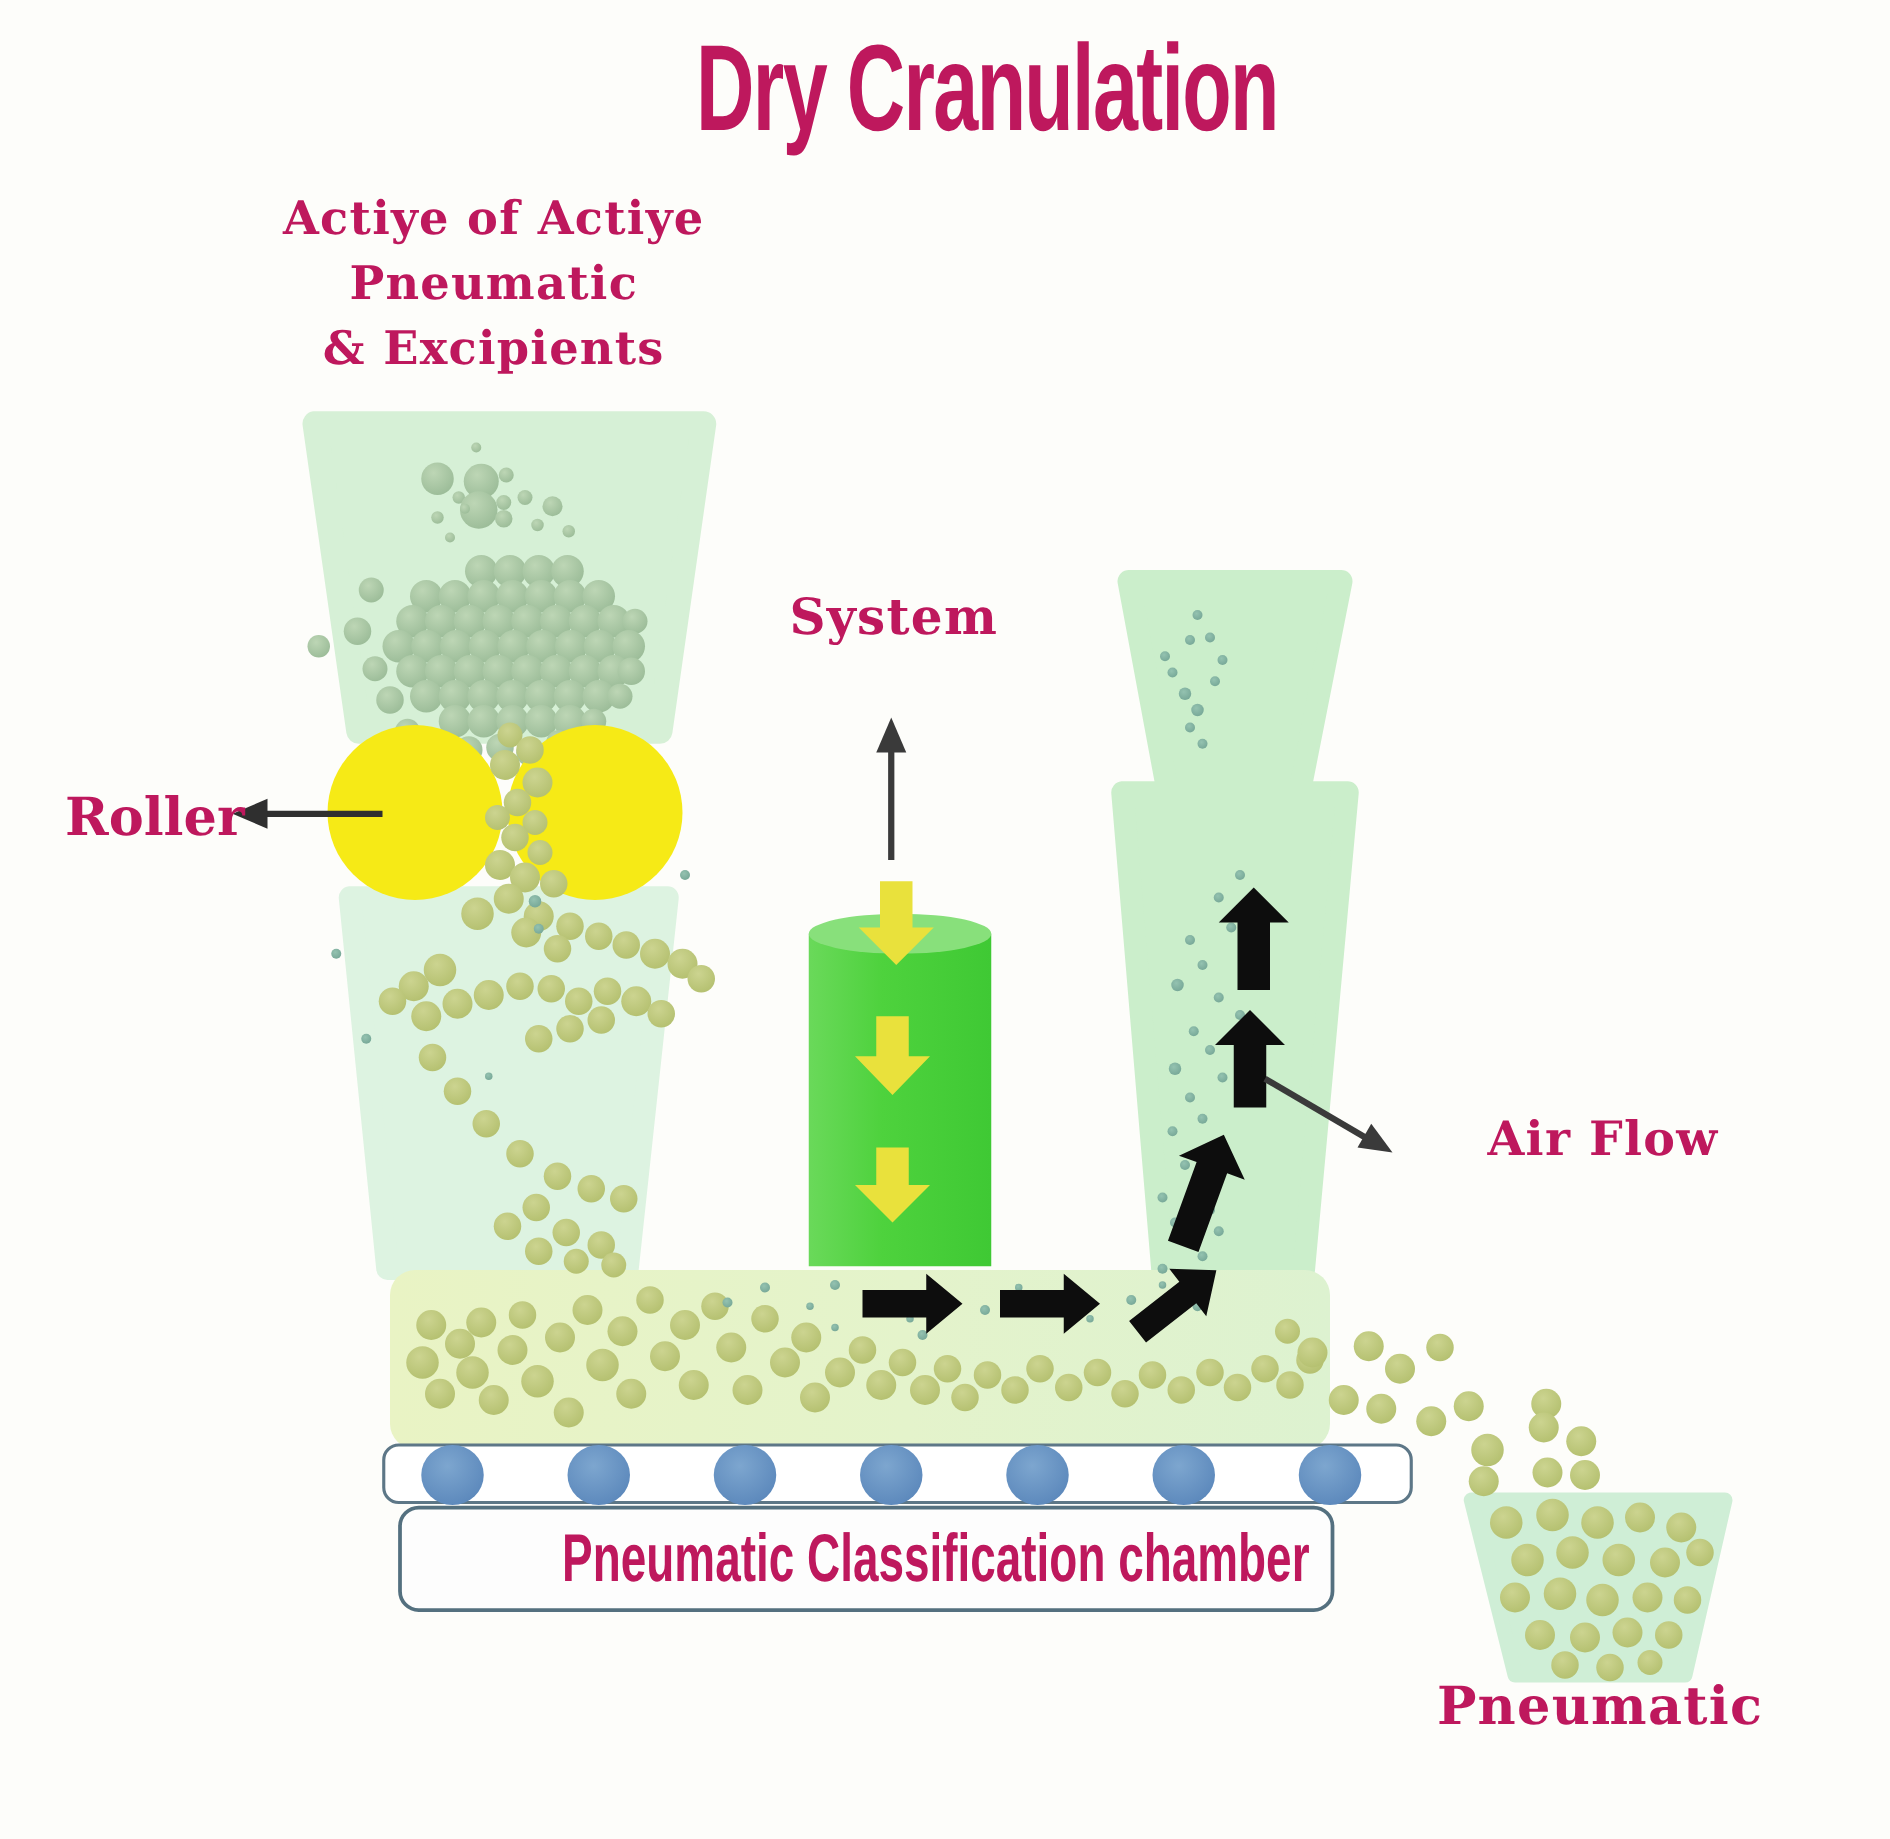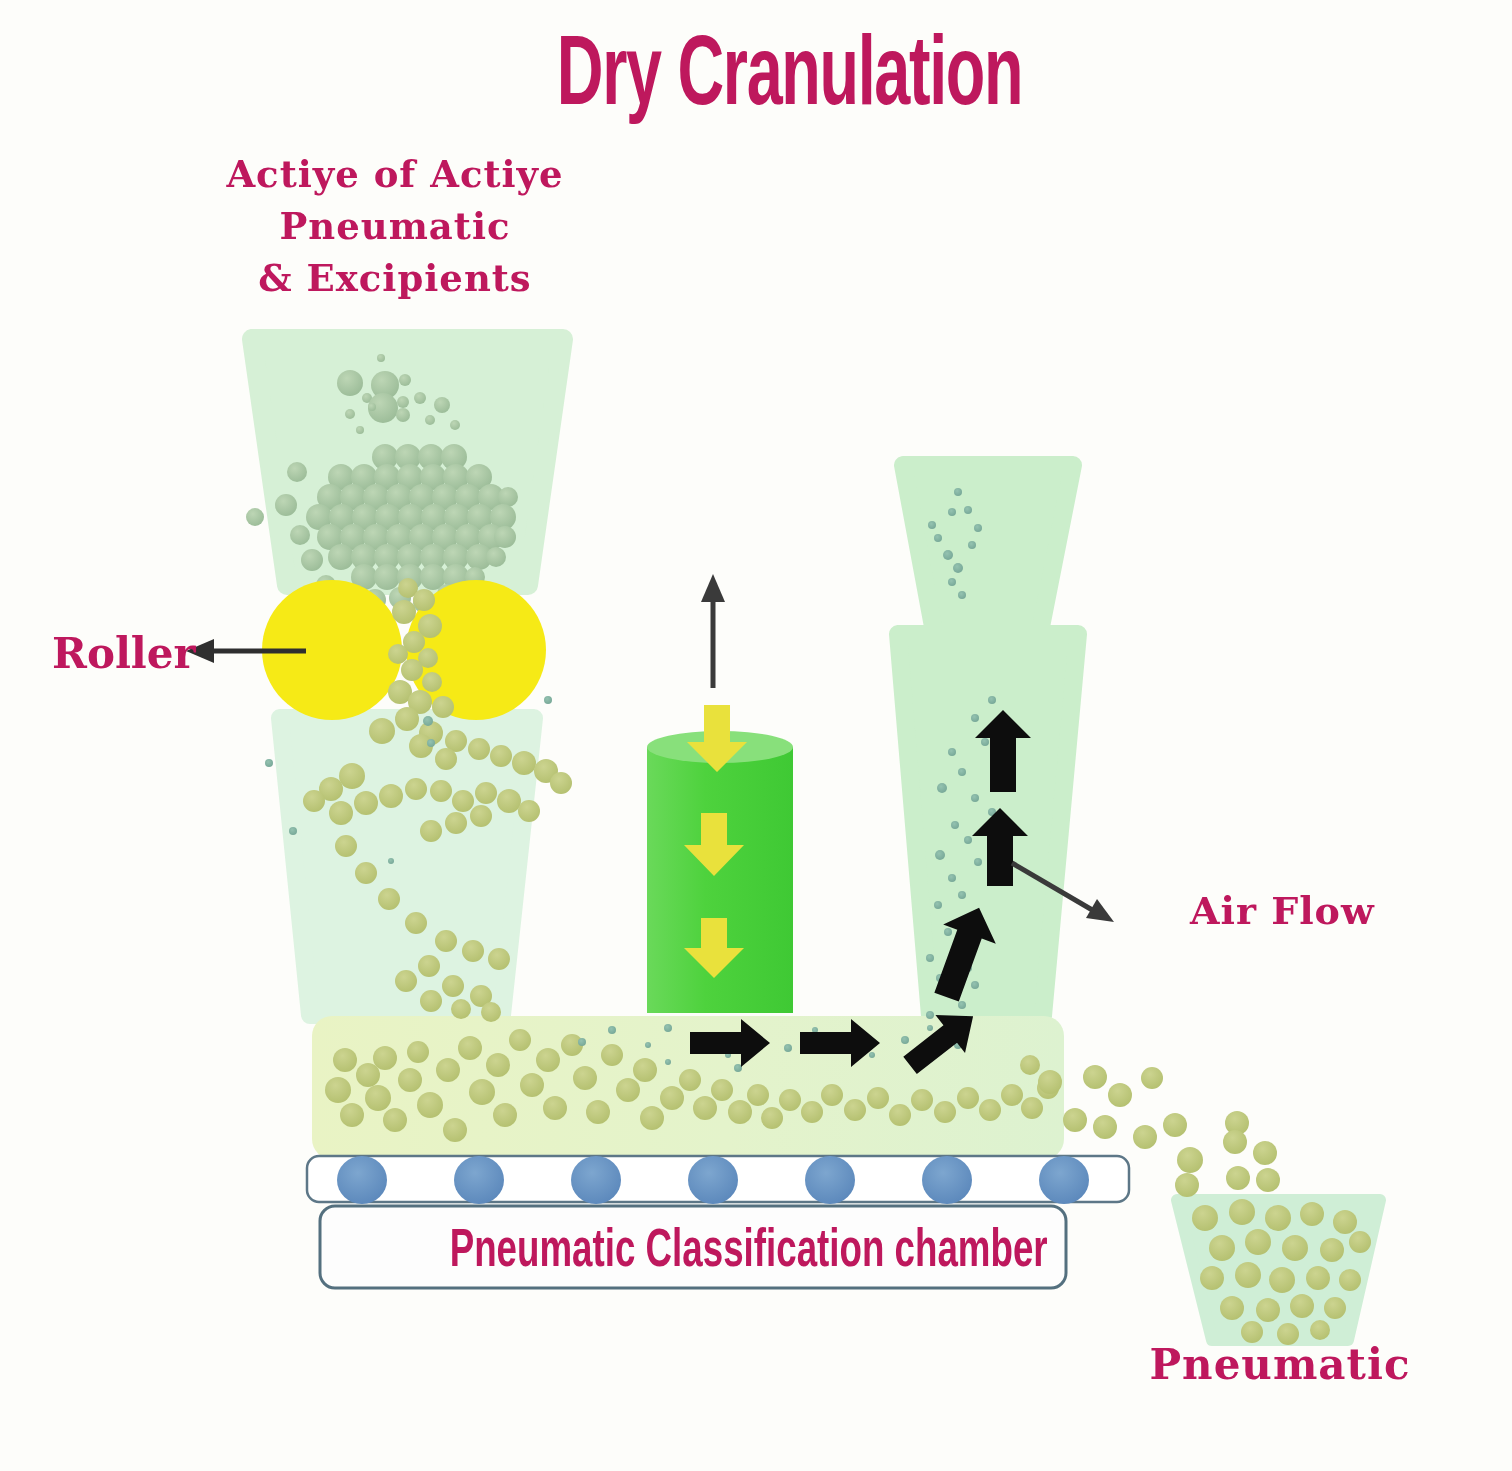--- a/index.html
+++ b/index.html
@@ -422,20 +422,21 @@
 
   <div class="lbl slab mixture">
     <div>Actiye of Actiye</div>
     <div>Pneumatic</div>
     <div>&amp; Excipients</div>
   </div>
 
   <div class="lbl slab roller-label">Roller</div>
 
   <div class="lbl slab pneumatic">
+    <div>System</div>
   </div>
 
   <div class="lbl slab airflow">Air Flow</div>
 
   <div class="lbl cond chamber-text">
     <span class="sq">Pneumatic Classification chamber</span>
   </div>
 
   <div class="lbl slab granules">Pneumatic</div>
 </div>

